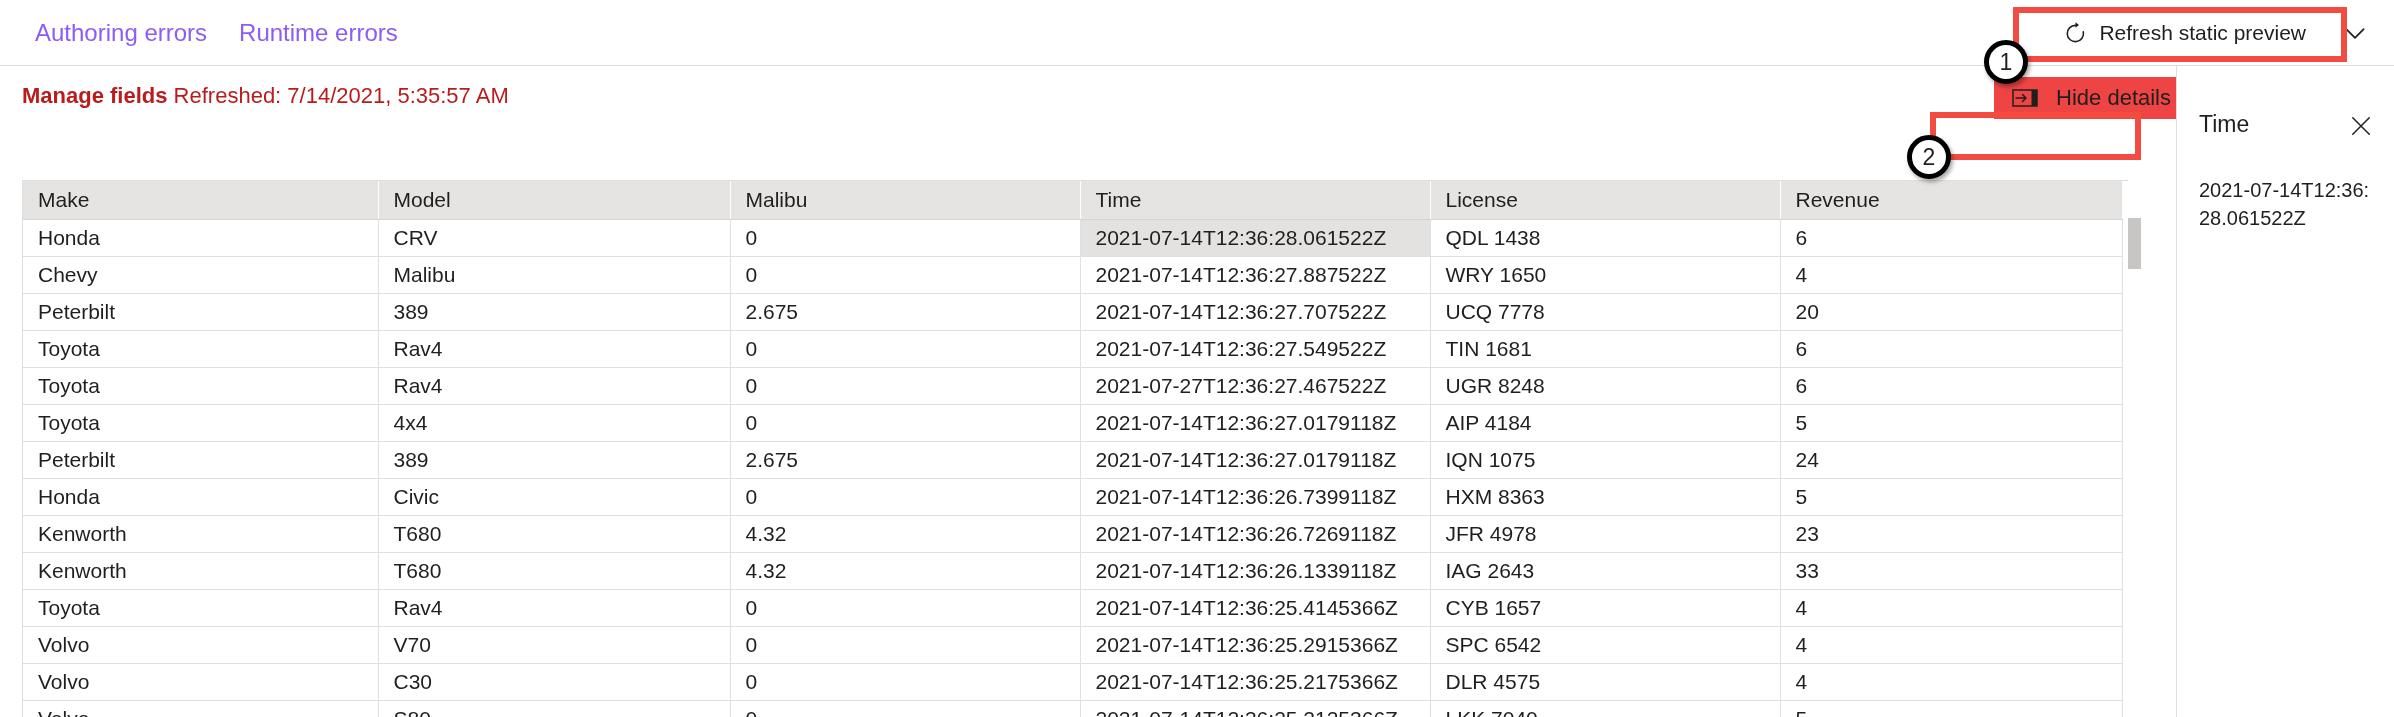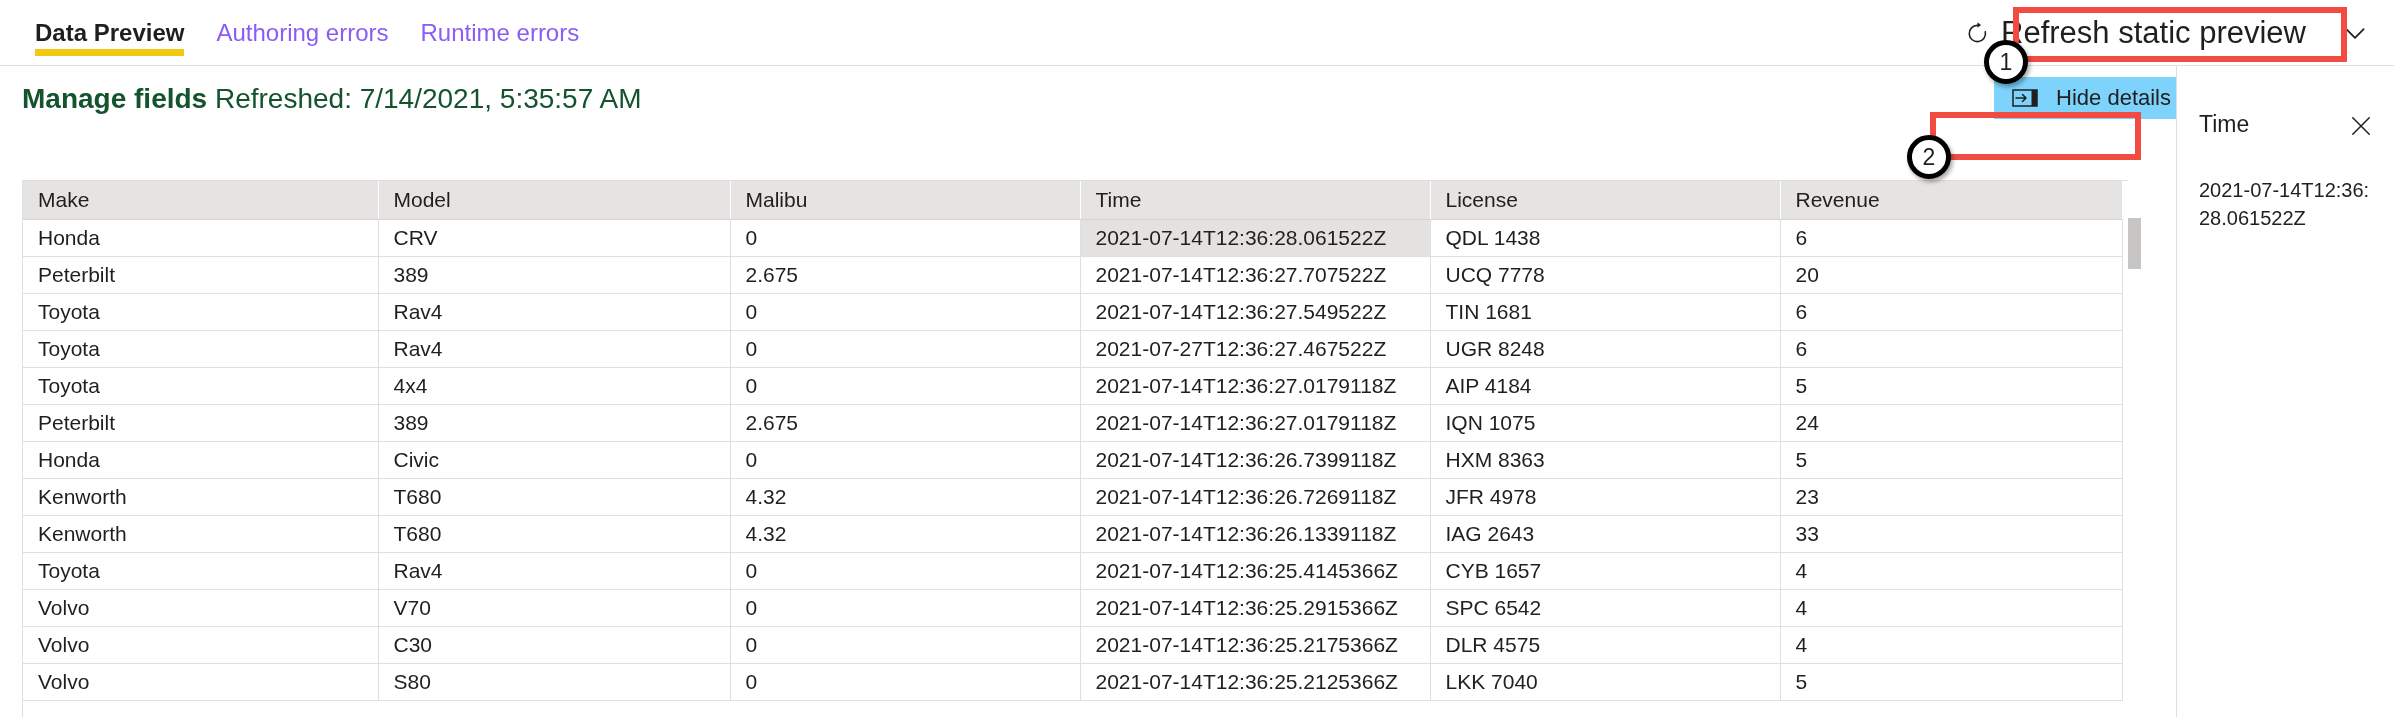--- a/index.html
+++ b/index.html
@@ -68,21 +68,21 @@
   }
   .refresh-btn {
     display: flex;
     align-items: center;
     gap: 11px;
     height: 44px;
     padding: 0 16px;
     background: #ffffff;
     border: none;
     cursor: pointer;
-    font-size: 31px;
+    font-size: 21px;
     color: #201f1e;
     font-family: inherit;
     white-space: nowrap;
   }
   .refresh-icon { width: 25px; height: 25px; display: block; flex: 0 0 auto; }
   .chevron-btn {
     position: absolute;
     right: 20px; top: 14px;
     width: 38px; height: 38px;
     display: flex; align-items: center; justify-content: center;
@@ -93,35 +93,35 @@
   
   .subheader {
     position: absolute;
     left: 0; top: 66px;
     width: 2394px;
     height: 60px;
   }
   .manage-line {
     position: absolute;
     left: 22px; top: 17px;
-    font-size: 28px;
-    color: #14532d;
+    font-size: 22px;
+    color: #b91c1c;
     white-space: nowrap;
   }
   .manage-line .bold { font-weight: 700; }
 
   .hide-details-btn {
     position: absolute;
     right: 205px; top: 11px;
     display: flex;
     align-items: center;
     gap: 18px;
     height: 42px;
     padding: 0 18px;
-    background: #7dd3fc;
+    background: #ef4444;
     border: none;
     cursor: pointer;
     font-size: 22px;
     color: #201f1e;
     font-family: inherit;
     white-space: nowrap;
   }
   .hide-icon { width: 26px; height: 20px; display: block; flex: 0 0 auto; }
 
   
@@ -246,24 +246,20 @@
   #anno-circle-1 { left: 1984px; top: 40px; }
   #anno-circle-2 { left: 1907px; top: 135px; }
 </style>
 </head>
 <body>
 
 <div id="app">
 
   <div class="tabbar">
     <div class="tabs">
-      <div class="tab active">
-        <span>Data Preview</span>
-        <span class="tab-underline"></span>
-      </div>
       <div class="tab">
         <span>Authoring errors</span>
 
       </div>
       <div class="tab">
         <span>Runtime errors</span>
 
       </div>
     </div>
 
@@ -323,20 +319,28 @@
       <tbody id="grid-body">
           <tr>
             <td>Honda</td>
             <td>CRV</td>
             <td>0</td>
             <td class="selected">2021-07-14T12:36:28.061522Z</td>
             <td>QDL 1438</td>
             <td>6</td>
           </tr>
           <tr>
+            <td>Chevy</td>
+            <td>Malibu</td>
+            <td>0</td>
+            <td>2021-07-14T12:36:27.887522Z</td>
+            <td>WRY 1650</td>
+            <td>4</td>
+          </tr>
+          <tr>
             <td>Peterbilt</td>
             <td>389</td>
             <td>2.675</td>
             <td>2021-07-14T12:36:27.707522Z</td>
             <td>UCQ 7778</td>
             <td>20</td>
           </tr>
           <tr>
             <td>Toyota</td>
             <td>Rav4</td>

